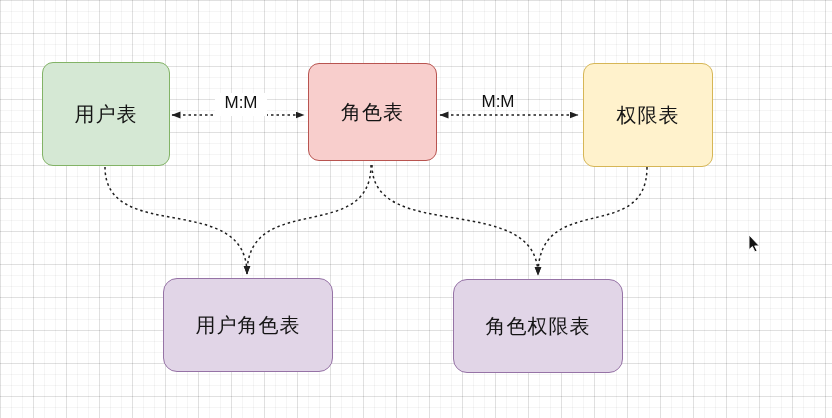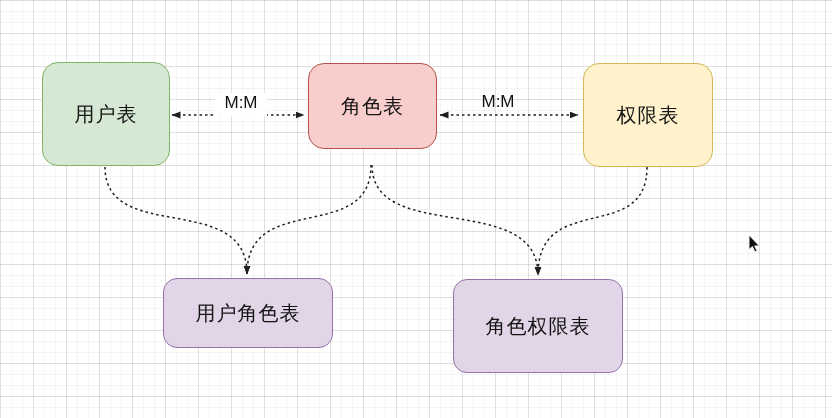--- a/index.html
+++ b/index.html
@@ -14,28 +14,28 @@
       linear-gradient(to right, rgba(0,0,0,0.085) 1px, transparent 1px),
       linear-gradient(to bottom, rgba(0,0,0,0.085) 1px, transparent 1px),
       linear-gradient(to right, rgba(0,0,0,0.04) 1px, transparent 1px),
       linear-gradient(to bottom, rgba(0,0,0,0.04) 1px, transparent 1px);
     background-size:33px 33px,33px 33px,11px 11px,11px 11px;
   }
   .edge-layer{position:absolute;left:0;top:0;width:832px;height:418px;}
   .node{
     position:absolute;
     display:flex;align-items:center;justify-content:center;
-    border-radius:16px;border:1.6px solid #999;
+    border-radius:11px;border:1.6px solid #999;
     font-size:20px;color:#141414;letter-spacing:1px;
     box-sizing:border-box;
   }
   .node-user       {left:42px; top:62px; width:128px;height:104px;background:#d5e8d4;border-color:#82b366;}
-  .node-role       {left:308px;top:63px; width:129px;height:86px;background:#f8cecc;border-color:#b85450;}
+  .node-role       {left:308px;top:63px; width:129px;height:98px;background:#f8cecc;border-color:#b85450;}
   .node-permission {left:583px;top:63px; width:130px;height:104px;background:#fff2cc;border-color:#d6b656;}
-  .node-userrole   {left:163px;top:278px;width:170px;height:70px; background:#e1d5e7;border-color:#9673a6;border-radius:14px;}
+  .node-userrole   {left:163px;top:278px;width:170px;height:94px; background:#e1d5e7;border-color:#9673a6;border-radius:14px;}
   .node-roleperm   {left:453px;top:279px;width:170px;height:94px; background:#e1d5e7;border-color:#9673a6;border-radius:14px;justify-content:center;}
   .edge-label{
     position:absolute;
     font-size:17px;font-weight:normal;color:#111;
     text-align:center;line-height:19px;
   }
   .edge-label-1{left:215px;top:93px;width:52px;height:23px;background:#ffffff;}
   .edge-label-2{left:474px;top:92px;width:48px;height:20px;background:transparent;}
 </style>
 </head>

